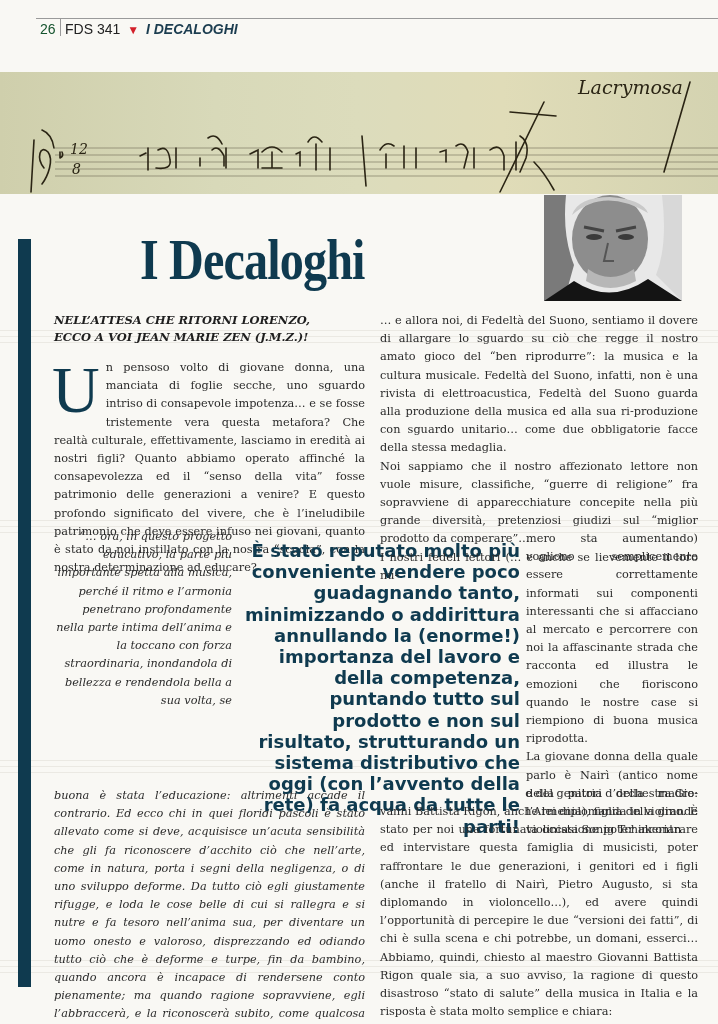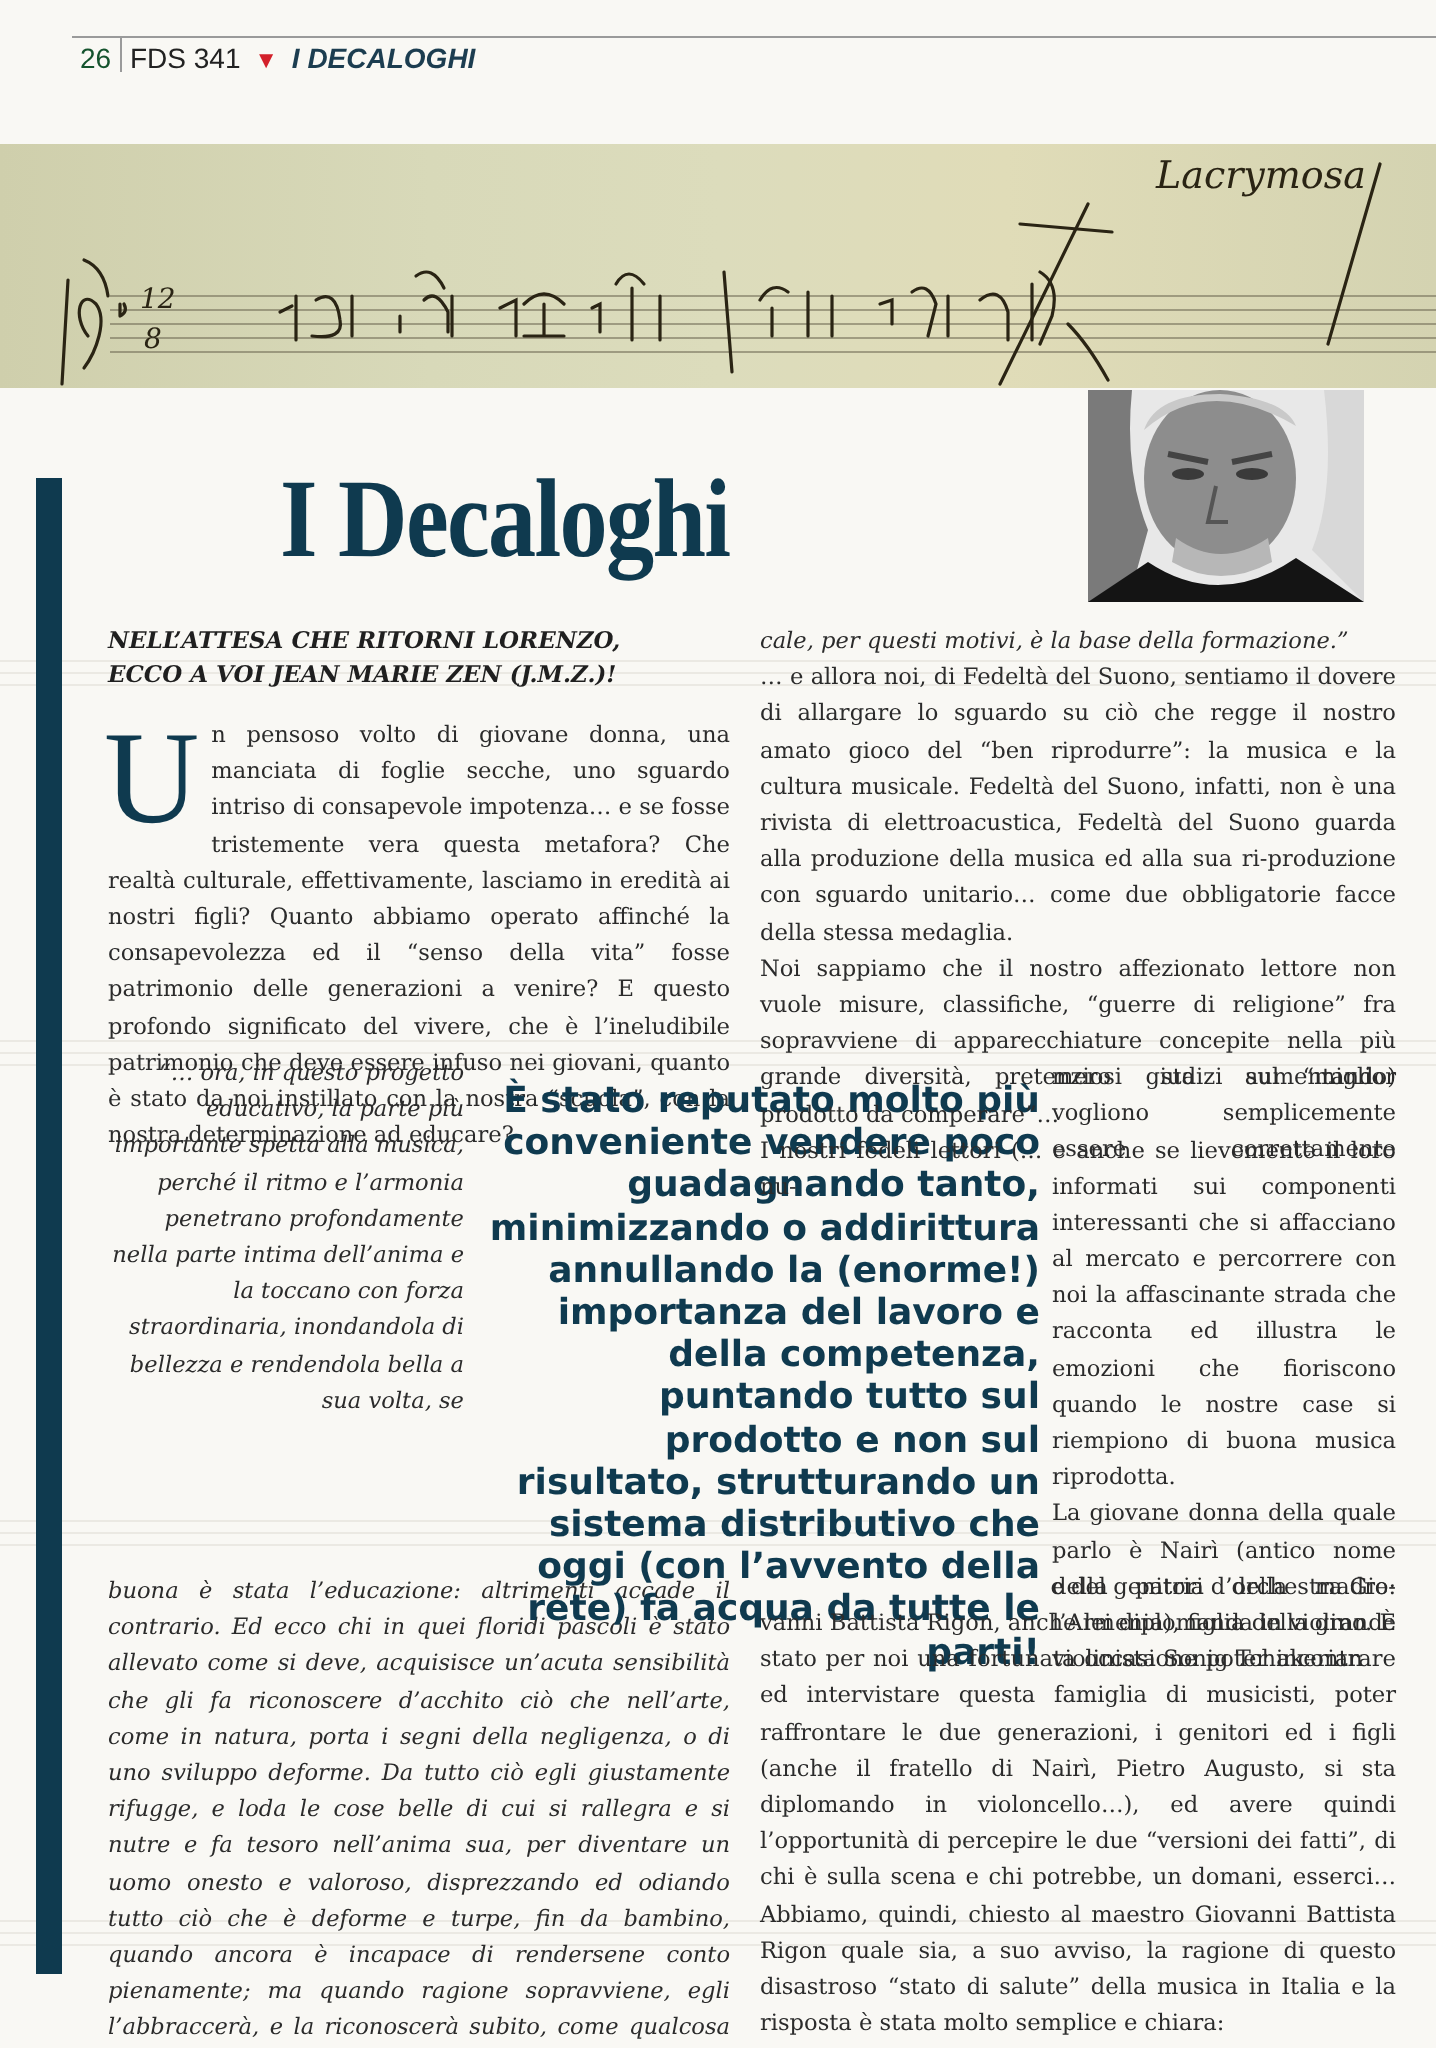--- a/index.html
+++ b/index.html
@@ -149,21 +149,20 @@
   <p class="p it" style="text-align:right; word-spacing:0;">“… ora, in questo progetto educativo, la parte più importante spetta alla musica, perché il ritmo e l’armonia penetrano profondamente nella parte intima dell’anima e la toccano con forza straordinaria, inondandola di bellezza e rendendola bella a sua volta, se</p>
 </div>
 
 <div class="col" style="left:54px; top:787px; width:311px;">
   <p class="p it">buona è stata l’educazione: altrimenti accade il contrario. Ed ecco chi in quei floridi pascoli è stato allevato come si deve, acquisisce un’acuta sensibilità che gli fa riconoscere d’acchito ciò che nell’arte, come in natura, porta i segni della negligenza, o di uno sviluppo deforme. Da tutto ciò egli giustamente rifugge, e loda le cose belle di cui si rallegra e si nutre e fa tesoro nell’anima sua, per diventare un uomo onesto e valoroso, disprezzando ed odiando tutto ciò che è deforme e turpe, fin da bambino, quando ancora è incapace di rendersene conto pienamente; ma quando ragione sopravviene, egli l’abbraccerà, e la riconoscerà subito, come qualcosa di intimamente familiare, e questo grazie alla sua educazione. L’educazione musi-</p>
 </div>
 
 <div class="pull">È stato reputato molto più conveniente vendere poco guadagnando tanto, minimizzando o addirittura annullando la (enorme!) importanza del lavoro e della competenza, puntando tutto sul prodotto e non sul risultato, strutturando un sistema distributivo che oggi (con l’avvento della rete) fa acqua da tutte le parti!</div>
 
 <div class="col" style="left:380px; top:312px; width:318px;">
-  <p class="p it" style="text-align:left;">cale, per questi motivi, è la base della formazione.”</p>
   <p class="p">… e allora noi, di Fedeltà del Suono, sentiamo il dovere di allargare lo sguardo su ciò che regge il nostro amato gioco del “ben riprodurre”: la musica e la cultura musicale. Fedeltà del Suono, infatti, non è una rivista di elettroacustica, Fedeltà del Suono guarda alla produzione della musica ed alla sua ri-produzione con sguardo unitario… come due obbligatorie facce della stessa medaglia.</p>
   <p class="p">Noi sappiamo che il nostro affezionato lettore non vuole misure, classifiche, “guerre di religione” fra sopravviene di apparecchiature concepite nella più grande diversità, pretenziosi giudizi sul “miglior prodotto da comperare”…</p>
   <p class="p">I nostri fedeli lettori (… e anche se lievemente il loro nu-</p>
 </div>
 
 <div class="col" style="left:526px; top:530px; width:172px;">
   <p class="p">mero sta aumentando) vogliono semplicemente essere correttamente informati sui componenti interessanti che si affacciano al mercato e percorrere con noi la affascinante strada che racconta ed illustra le emozioni che fioriscono quando le nostre case si riempiono di buona musica riprodotta.</p>
   <p class="p">La giovane donna della quale parlo è Nairì (antico nome della patria della madre: l’Armenia), figlia della grande violinista Sonig Tchakerian</p>
 </div>
 

